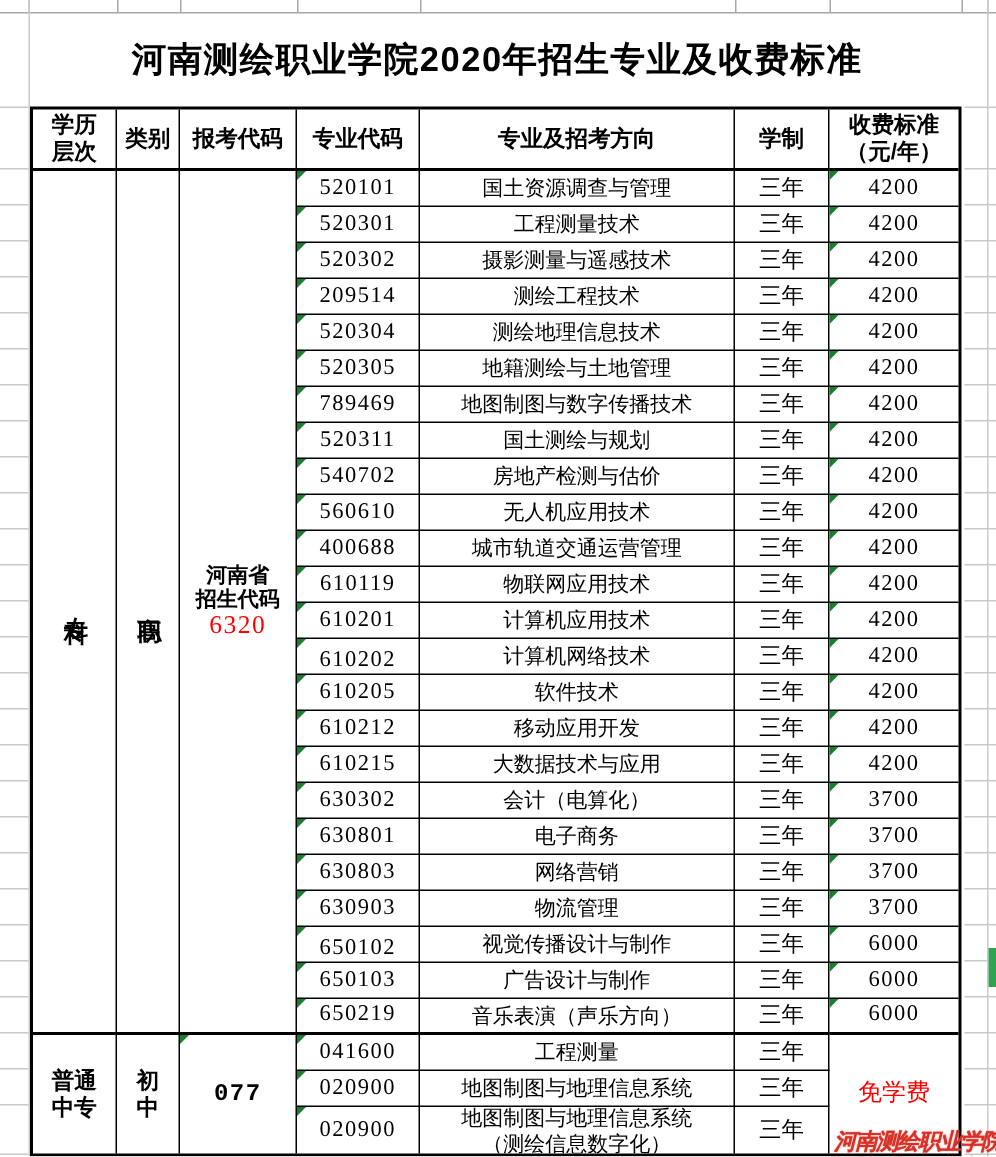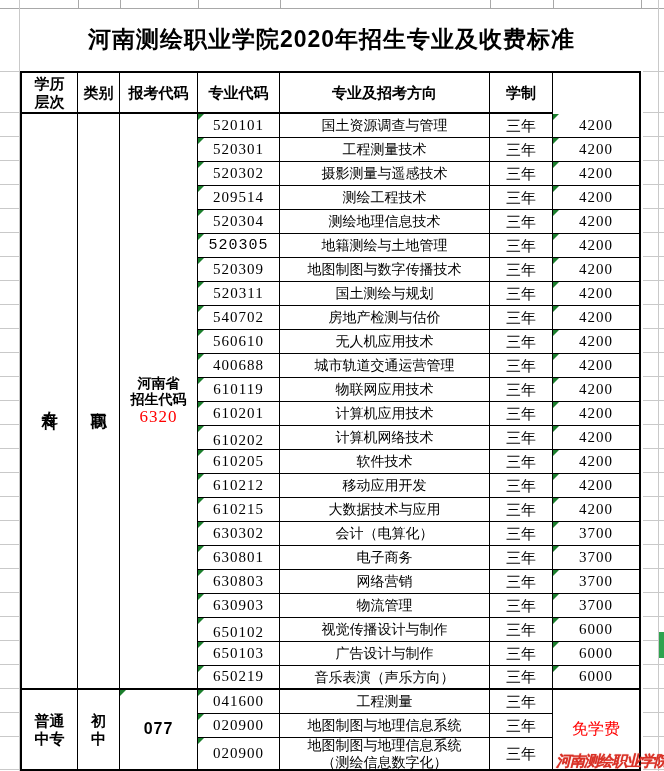--- a/index.html
+++ b/index.html
@@ -29,21 +29,21 @@
   .sec-end{border-bottom-width:2px;}
   .tri::before{content:"";position:absolute;top:0;left:0;width:0;height:0;
     border-top:6px solid var(--tri,#1b7e2c);border-right:6px solid transparent;}
   .vert span{writing-mode:vertical-lr;text-orientation:upright;
     font-weight:bold;font-size:16px;letter-spacing:3px;}
   .wrap2 span{display:inline-block;width:2.3em;font-weight:bold;font-size:15px;}
   .wrap1 span{display:inline-block;width:1.2em;font-weight:bold;font-size:15px;}
   .codecell{flex-direction:column;font-weight:bold;font-size:14px;line-height:1.25;}
   .codecell .cv{font-family:"Liberation Serif","DejaVu Serif",serif;font-size:17px;
     font-weight:normal;color:var(--red,#f00);letter-spacing:1px;}
-  .b077 span{font-family:Liberation Sans, sans-serif;font-weight:bold;
+  .b077 span{font-family:Liberation Mono, monospace;font-weight:bold;
     font-size:16px;letter-spacing:1px;}
   .free{color:var(--red,#f00);font-size:16px;}
   
   .green-bar{position:absolute;left:659px;top:632px;width:5px;height:26px;
     background:var(--bar,#2fa34f);}
   
   .watermark{position:absolute;left:556px;top:752px;width:108px;text-align:left;
     color:var(--wm,#d93025);pointer-events:none;}
   .watermark .wm1{font-size:15px;font-weight:bold;font-style:italic;
     font-family:"Liberation Serif","DejaVu Serif",serif;letter-spacing:-1px;
@@ -144,20 +144,24 @@
       </div>
     <div class="c hd" style="grid-area:1/4">
         <span>专业代码</span>
       </div>
     <div class="c hd" style="grid-area:1/5">
         <span>专业及招考方向</span>
       </div>
     <div class="c hd" style="grid-area:1/6">
         <span>学制</span>
       </div>
+    <div class="c hd last-col" style="grid-area:1/7">
+        <span>收费标准
+（元/年）</span>
+      </div>
 
     <div class="c vert sec-end" style="grid-area:2/1/26/2">
         <span>专科</span>
       </div>
     <div class="c vert sec-end" style="grid-area:2/2/26/3">
         <span>高职</span>
       </div>
     <div class="c codecell sec-end" style="grid-area:2/3/26/4">
       <span>河南省</span>
       <span>招生代码</span>
@@ -229,34 +233,34 @@
       </div>
       <div class="c major" style="grid-area: 6 / 5;">
         <span>测绘地理信息技术</span>
       </div>
       <div class="c dur" style="grid-area: 6 / 6;">
         <span>三年</span>
       </div>
       <div class="c num tri last-col" style="grid-area: 6 / 7;">
         <span>4200</span>
       </div>
-      <div class="c num tri" style="grid-area: 7 / 4; font-family: Liberation Mono, monospace;">
+      <div class="c num tri" style="grid-area: 7 / 4;">
         <span>520305</span>
       </div>
       <div class="c major" style="grid-area: 7 / 5;">
         <span>地籍测绘与土地管理</span>
       </div>
       <div class="c dur" style="grid-area: 7 / 6;">
         <span>三年</span>
       </div>
       <div class="c num tri last-col" style="grid-area: 7 / 7;">
         <span>4200</span>
       </div>
       <div class="c num tri" style="grid-area: 8 / 4;">
-        <span>520309</span>
+        <span>789469</span>
       </div>
       <div class="c major" style="grid-area: 8 / 5;">
         <span>地图制图与数字传播技术</span>
       </div>
       <div class="c dur" style="grid-area: 8 / 6;">
         <span>三年</span>
       </div>
       <div class="c num tri last-col" style="grid-area: 8 / 7;">
         <span>4200</span>
       </div>

